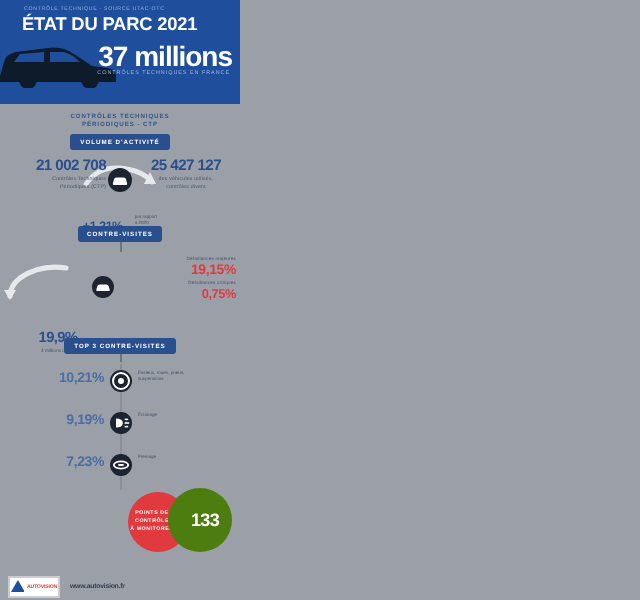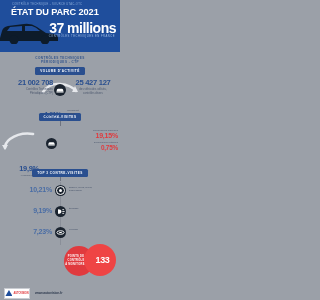--- a/index.html
+++ b/index.html
@@ -155,21 +155,21 @@
     border-radius:50%;background:#e03a3e;
     display:flex;align-items:center;justify-content:center;
   }
   .c-red-txt{
     color:#fff;font-size:2.6px;font-weight:bold;line-height:3.6px;
     letter-spacing:.3px;text-transform:uppercase;text-align:center;
     padding-right:6px;
   }
   .c-blue{
     position:absolute;right:4px;top:0px;width:32px;height:32px;
-    border-radius:50%;background:#ef4444;
+    border-radius:50%;background:#4d7c0f;
     display:flex;align-items:center;justify-content:center;
   }
   .c-blue-txt{
     color:#fff;font-size:9px;font-weight:bold;letter-spacing:-.3px;
     padding-left:5px;
   }
 
   
   .footer{
     position:absolute;left:0;bottom:0;width:120px;height:14px;

